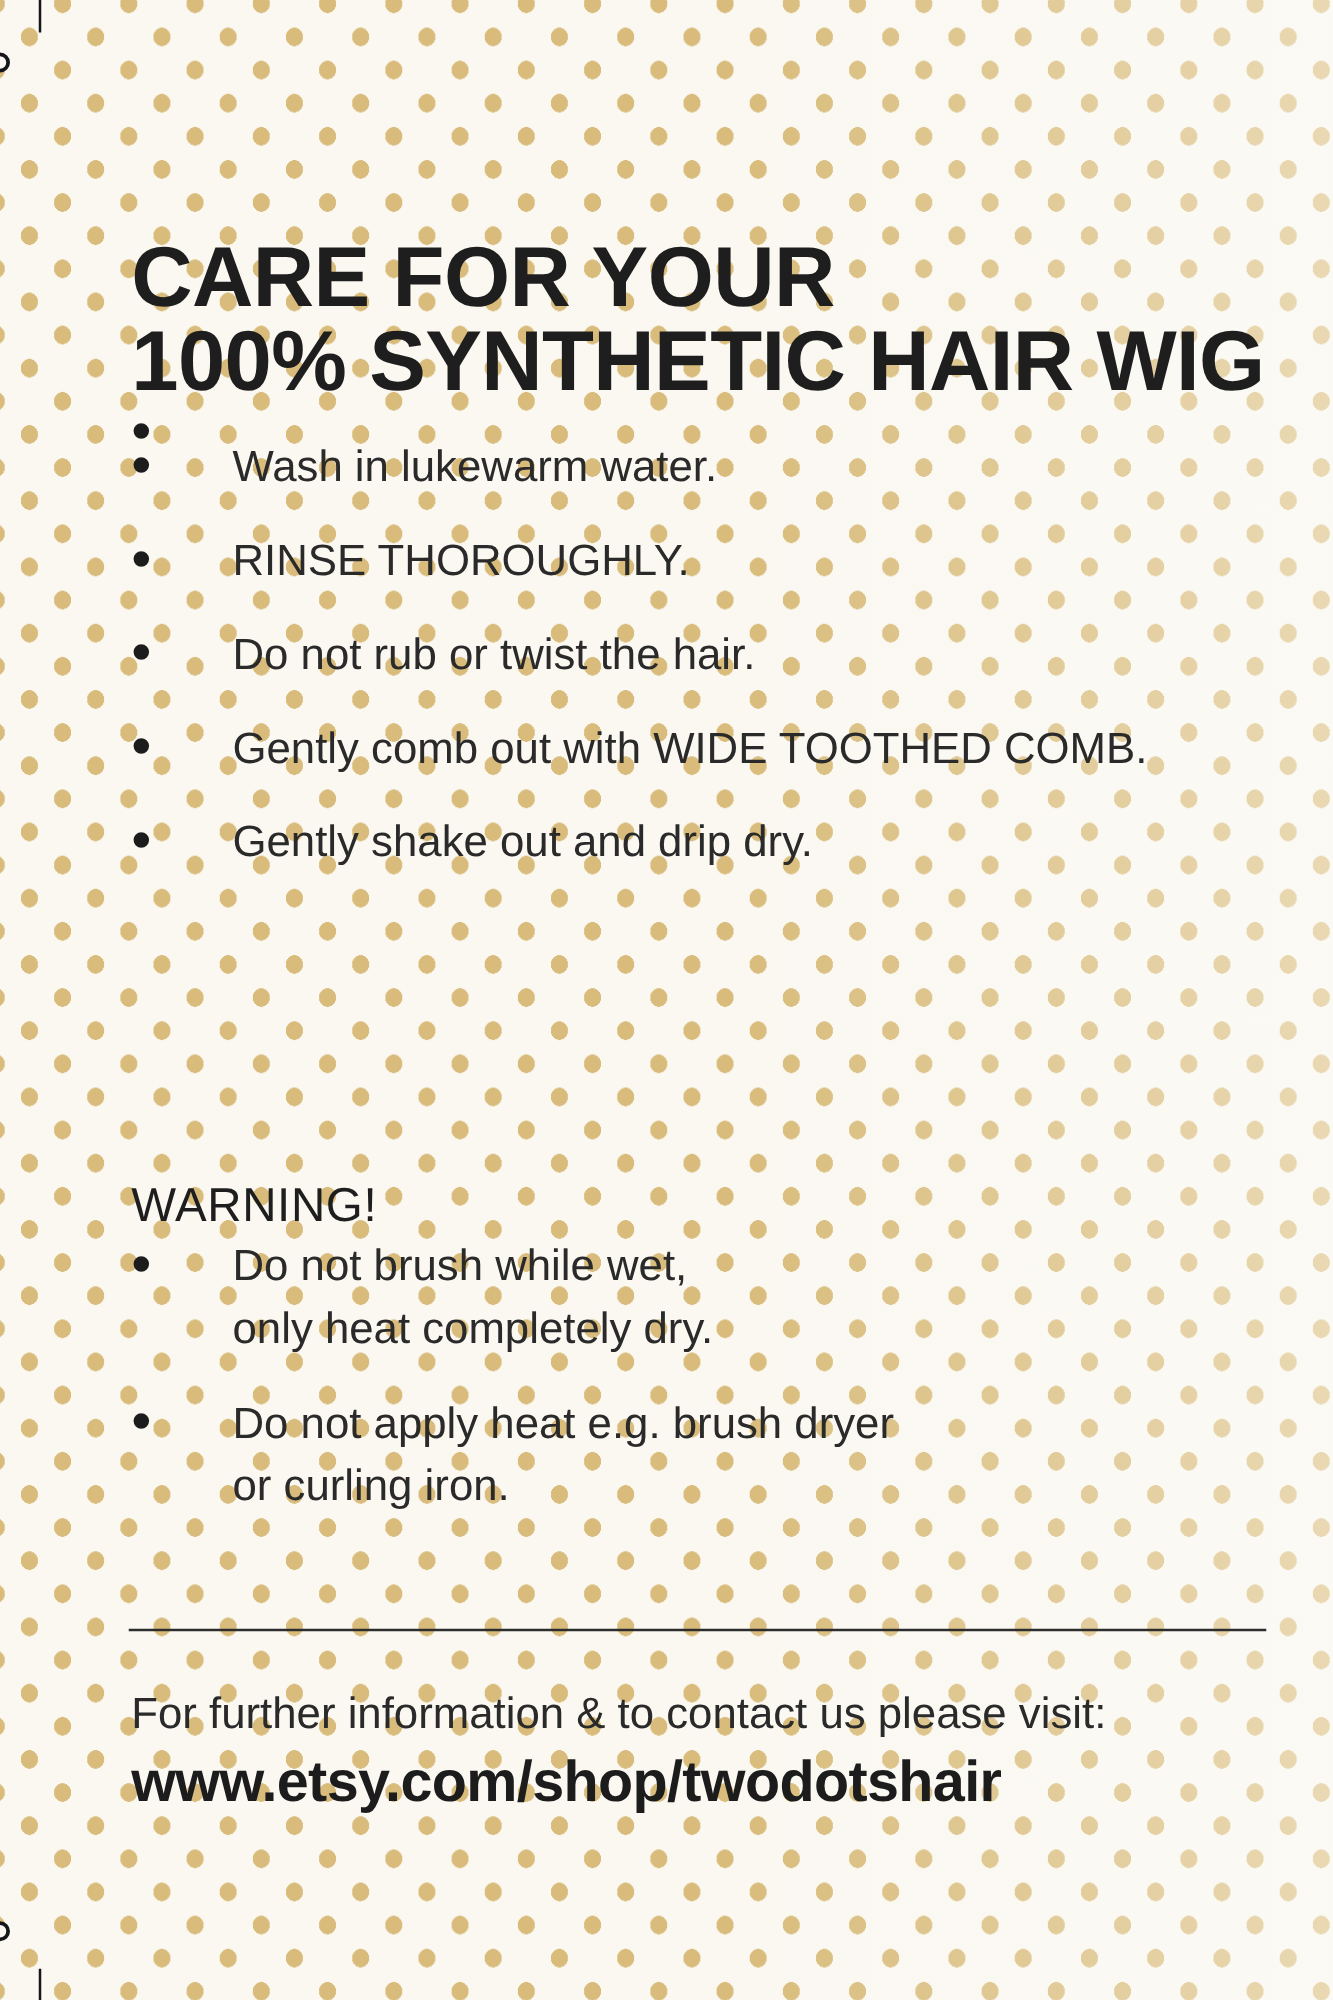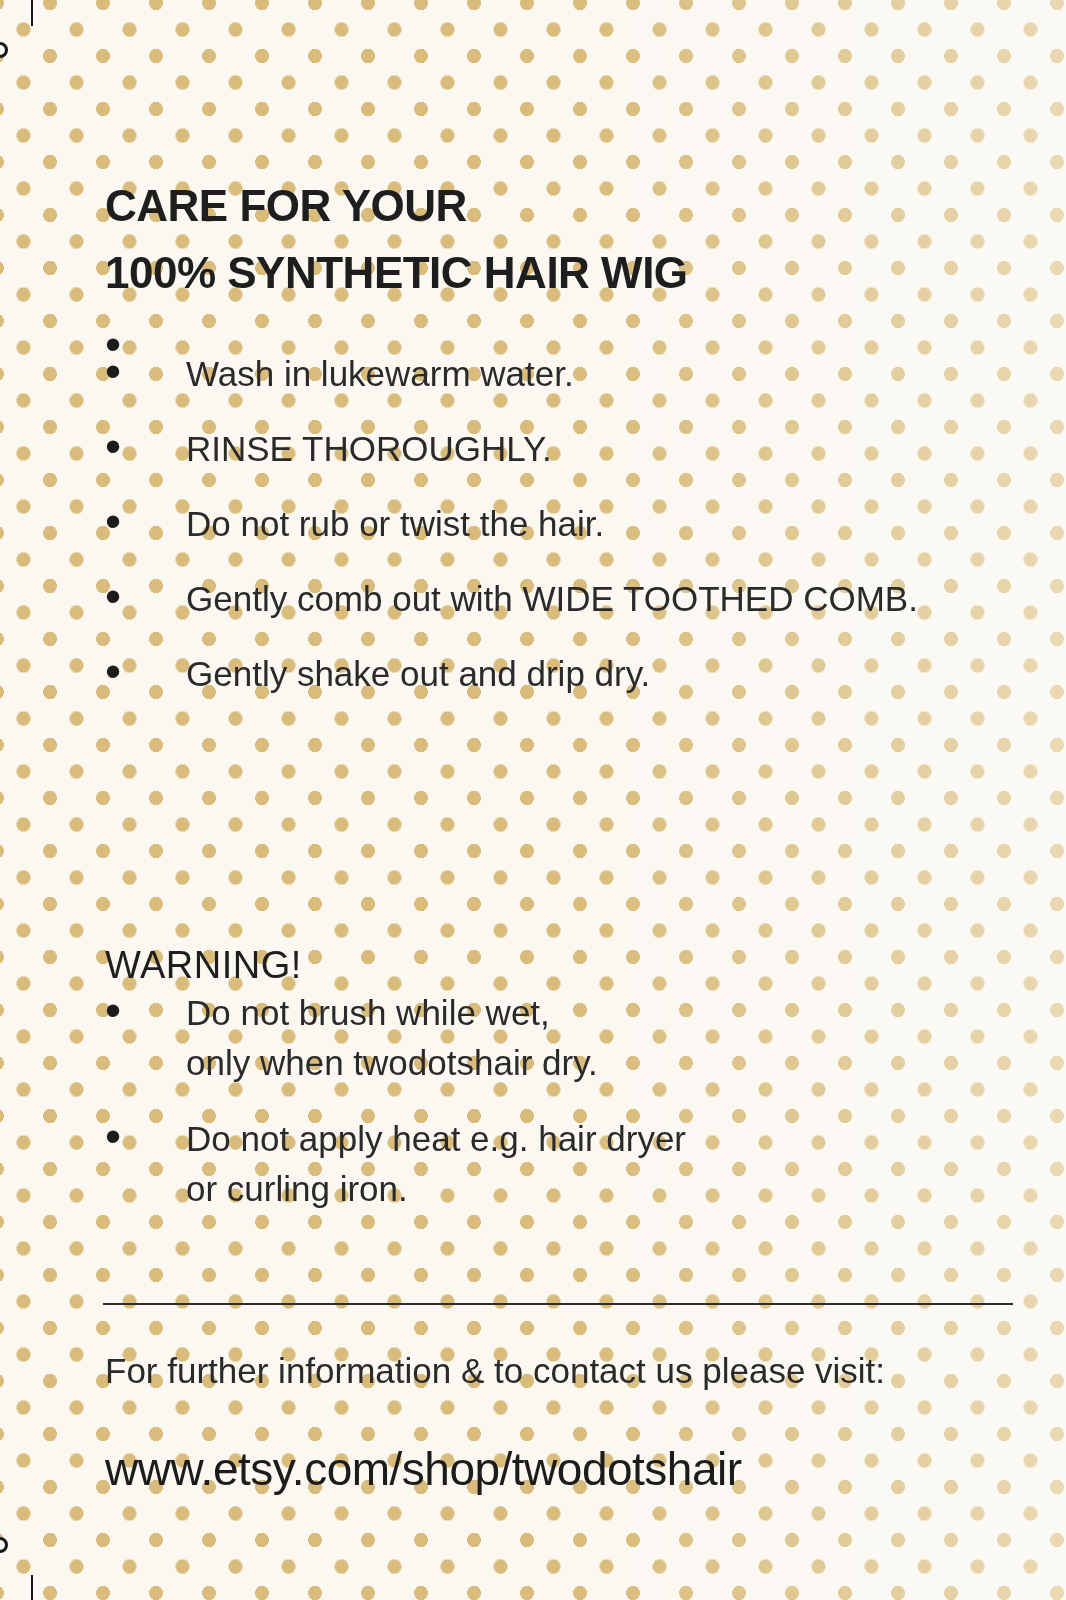--- a/index.html
+++ b/index.html
@@ -19,21 +19,21 @@
       linear-gradient(90deg, rgba(250,248,241,0) 55%, rgba(253,251,247,0.45) 100%),
       radial-gradient(7px 7.5px at 13px 13px, #d9bc7b 96%, rgba(217,188,123,0) 100%),
       radial-gradient(7px 7.5px at 13px 13px, #d9bc7b 96%, rgba(217,188,123,0) 100%);
     background-size: 100% 100%, 53px 53px, 53px 53px;
     background-position: 0 0, 37px 43px, 10.5px 16.5px;
   }
   .title {
     position: absolute;
     top: 143px;
     left: 105px;
-    font-size: 44px;
+    font-size: 68px;
     line-height: 67px;
     font-weight: 700;
     letter-spacing: -0.5px;
     color: #1e1e1e;
   }
   .title span { display: block; }
   ul.care-list, ul.warning-list {
     position: absolute;
     left: 105px;
     right: 40px;
@@ -81,24 +81,24 @@
   .footer-info {
     position: absolute;
     top: 1348px;
     left: 105px;
     font-size: 35px;
     line-height: 46px;
     color: #2a2a2a;
   }
   .footer-url {
     position: absolute;
-    top: 1442px;
+    top: 1398px;
     left: 105px;
     font-size: 46px;
-    font-weight: 400;
+    font-weight: 700;
     letter-spacing: -0.5px;
     color: #1c1c1c;
   }
   
   .crop-line-top    { position: absolute; left: 31px; top: 0;       width: 2px; height: 26px; background: #15151c; }
   .crop-line-bottom { position: absolute; left: 31px; top: 1575px;  width: 2px; height: 25px; background: #15151c; }
   .crop-ring-top    { position: absolute; left: -8px; top: 42px;    width: 16px; height: 16px; border: 3px solid #15151c; border-radius: 50%; background: #faf8f1; box-sizing: border-box; }
   .crop-ring-bottom { position: absolute; left: -8px; top: 1537px;  width: 16px; height: 16px; border: 3px solid #15151c; border-radius: 50%; background: #faf8f1; box-sizing: border-box; }
 </style>
 </head>
@@ -145,25 +145,25 @@
       <span class="line"></span>
     </li>
   </ul>
 
   <h2 class="warning-heading">WARNING!</h2>
 
   <ul class="warning-list">
     <li class="item">
       <span class="bullet">•</span>
       <span class="line">Do not brush while wet,</span>
-      <span class="line">only when twodotshair dry.</span>
+      <span class="line">only heat completely dry.</span>
     </li>
     <li class="item">
       <span class="bullet">•</span>
-      <span class="line">Do not apply heat e.g. hair dryer</span>
+      <span class="line">Do not apply heat e.g. brush dryer</span>
       <span class="line">or curling iron.</span>
     </li>
   </ul>
 
   <div class="divider"></div>
 
   <div class="footer-info">For further information &amp; to contact us please visit:</div>
   <div class="footer-url">www.etsy.com/shop/twodotshair</div>
 
 </div>

